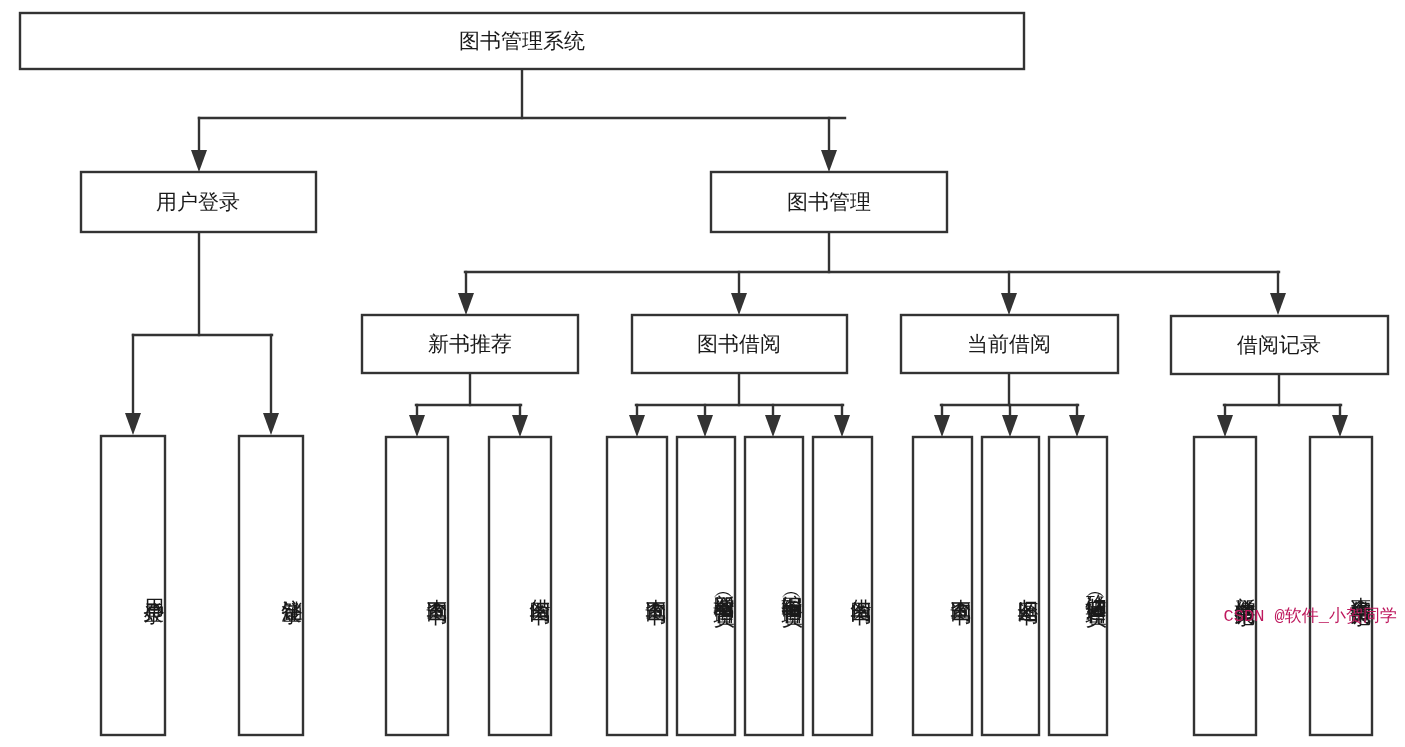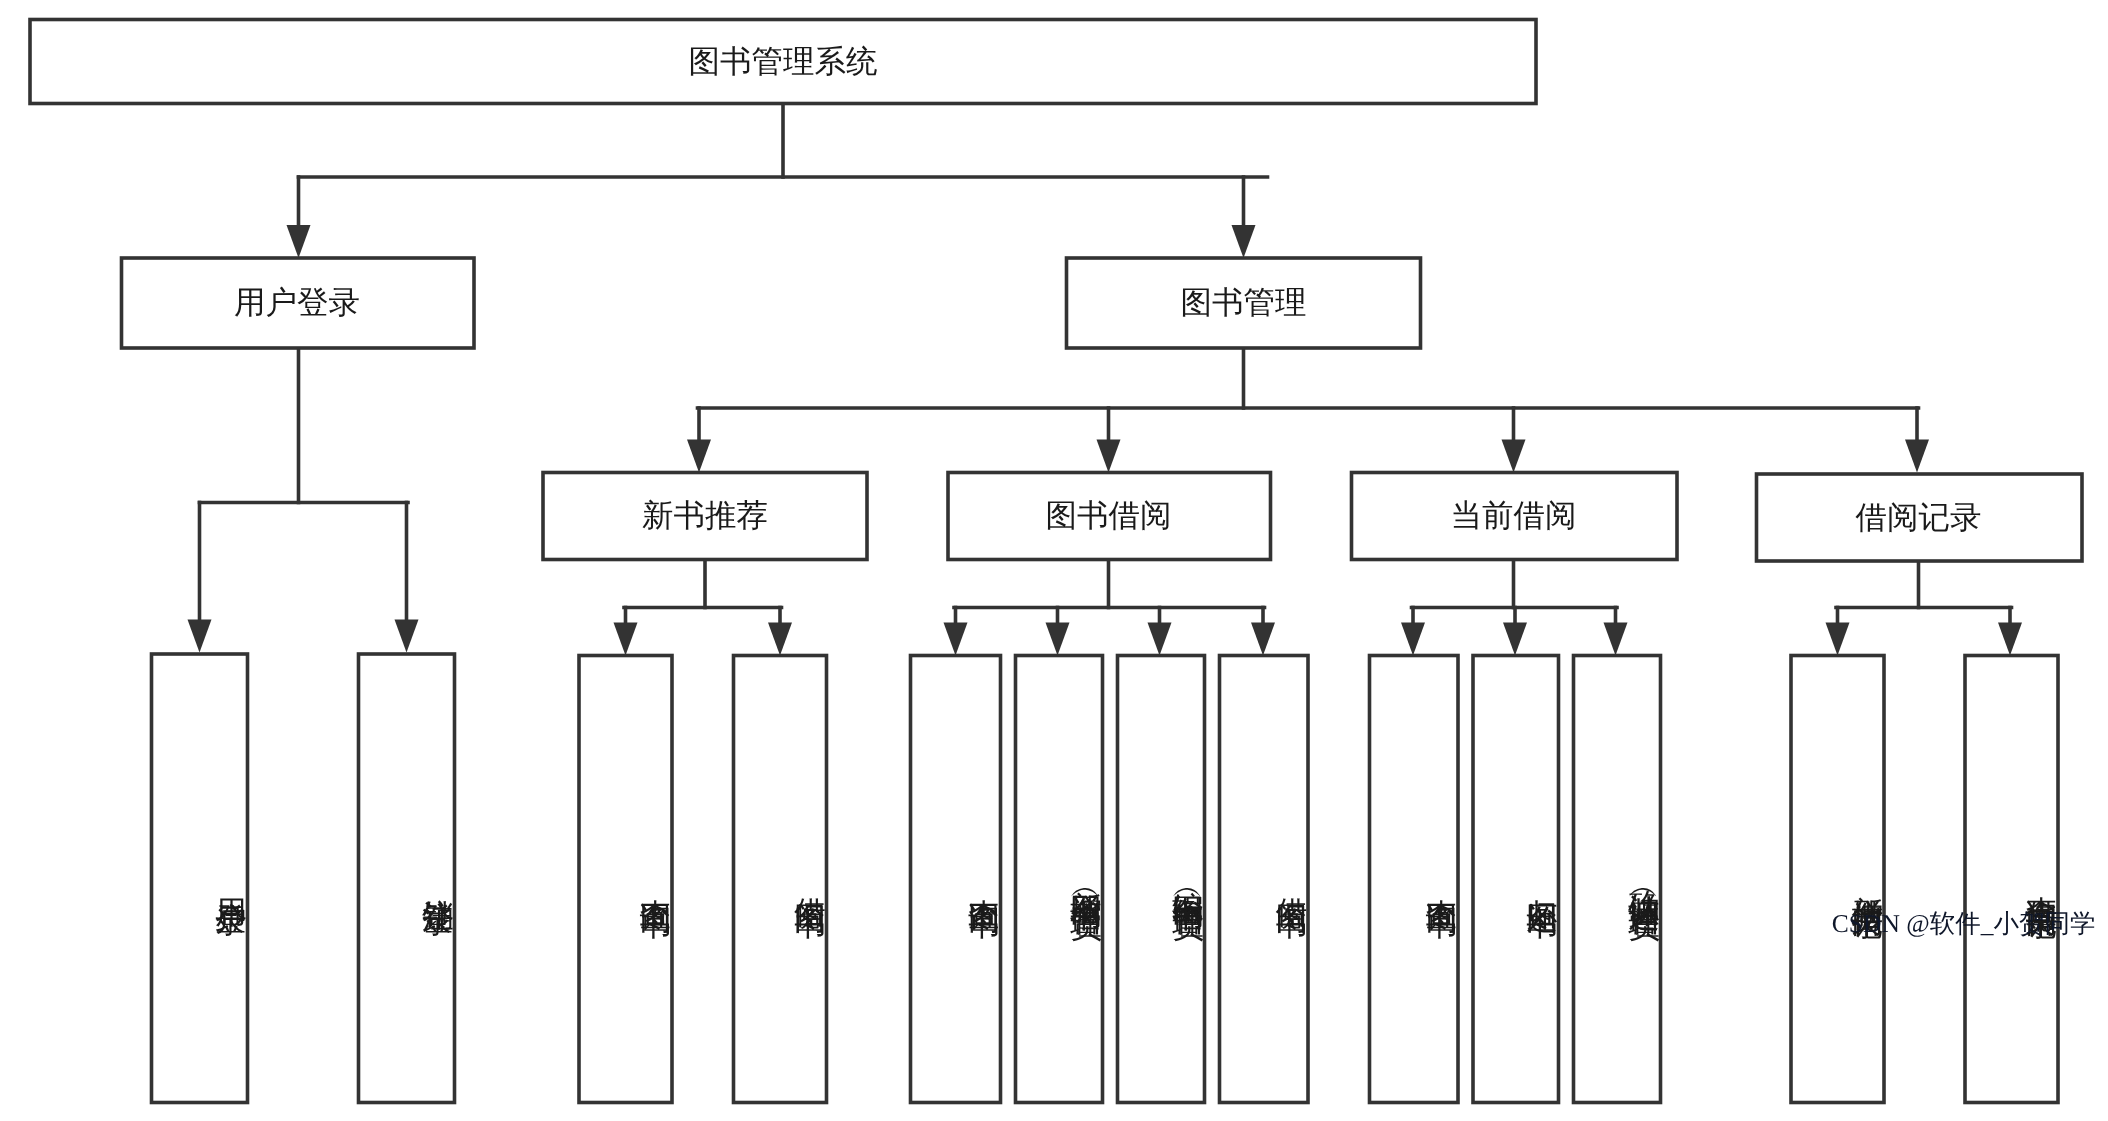--- a/index.html
+++ b/index.html
@@ -60,23 +60,23 @@
     letter-spacing: 2px;
     text-align: center;
     white-space: nowrap;
     pointer-events: none;
     user-select: none;
   }
   .watermark {
     position: absolute;
     right: 8px;
     bottom: 4px;
-    font-family: Liberation Serif, serif;
+    font-family: Liberation Mono, monospace;
     font-size: 17px;
-    color: #0f172a;
+    color: #be185d;
     white-space: nowrap;
     user-select: none;
   }
 </style>
 </head>
 <body>
 
 <div id="diagram-root">
 
   <svg class="tree-canvas" viewBox="0 0 1405 747" xmlns="http://www.w3.org/2000/svg">

